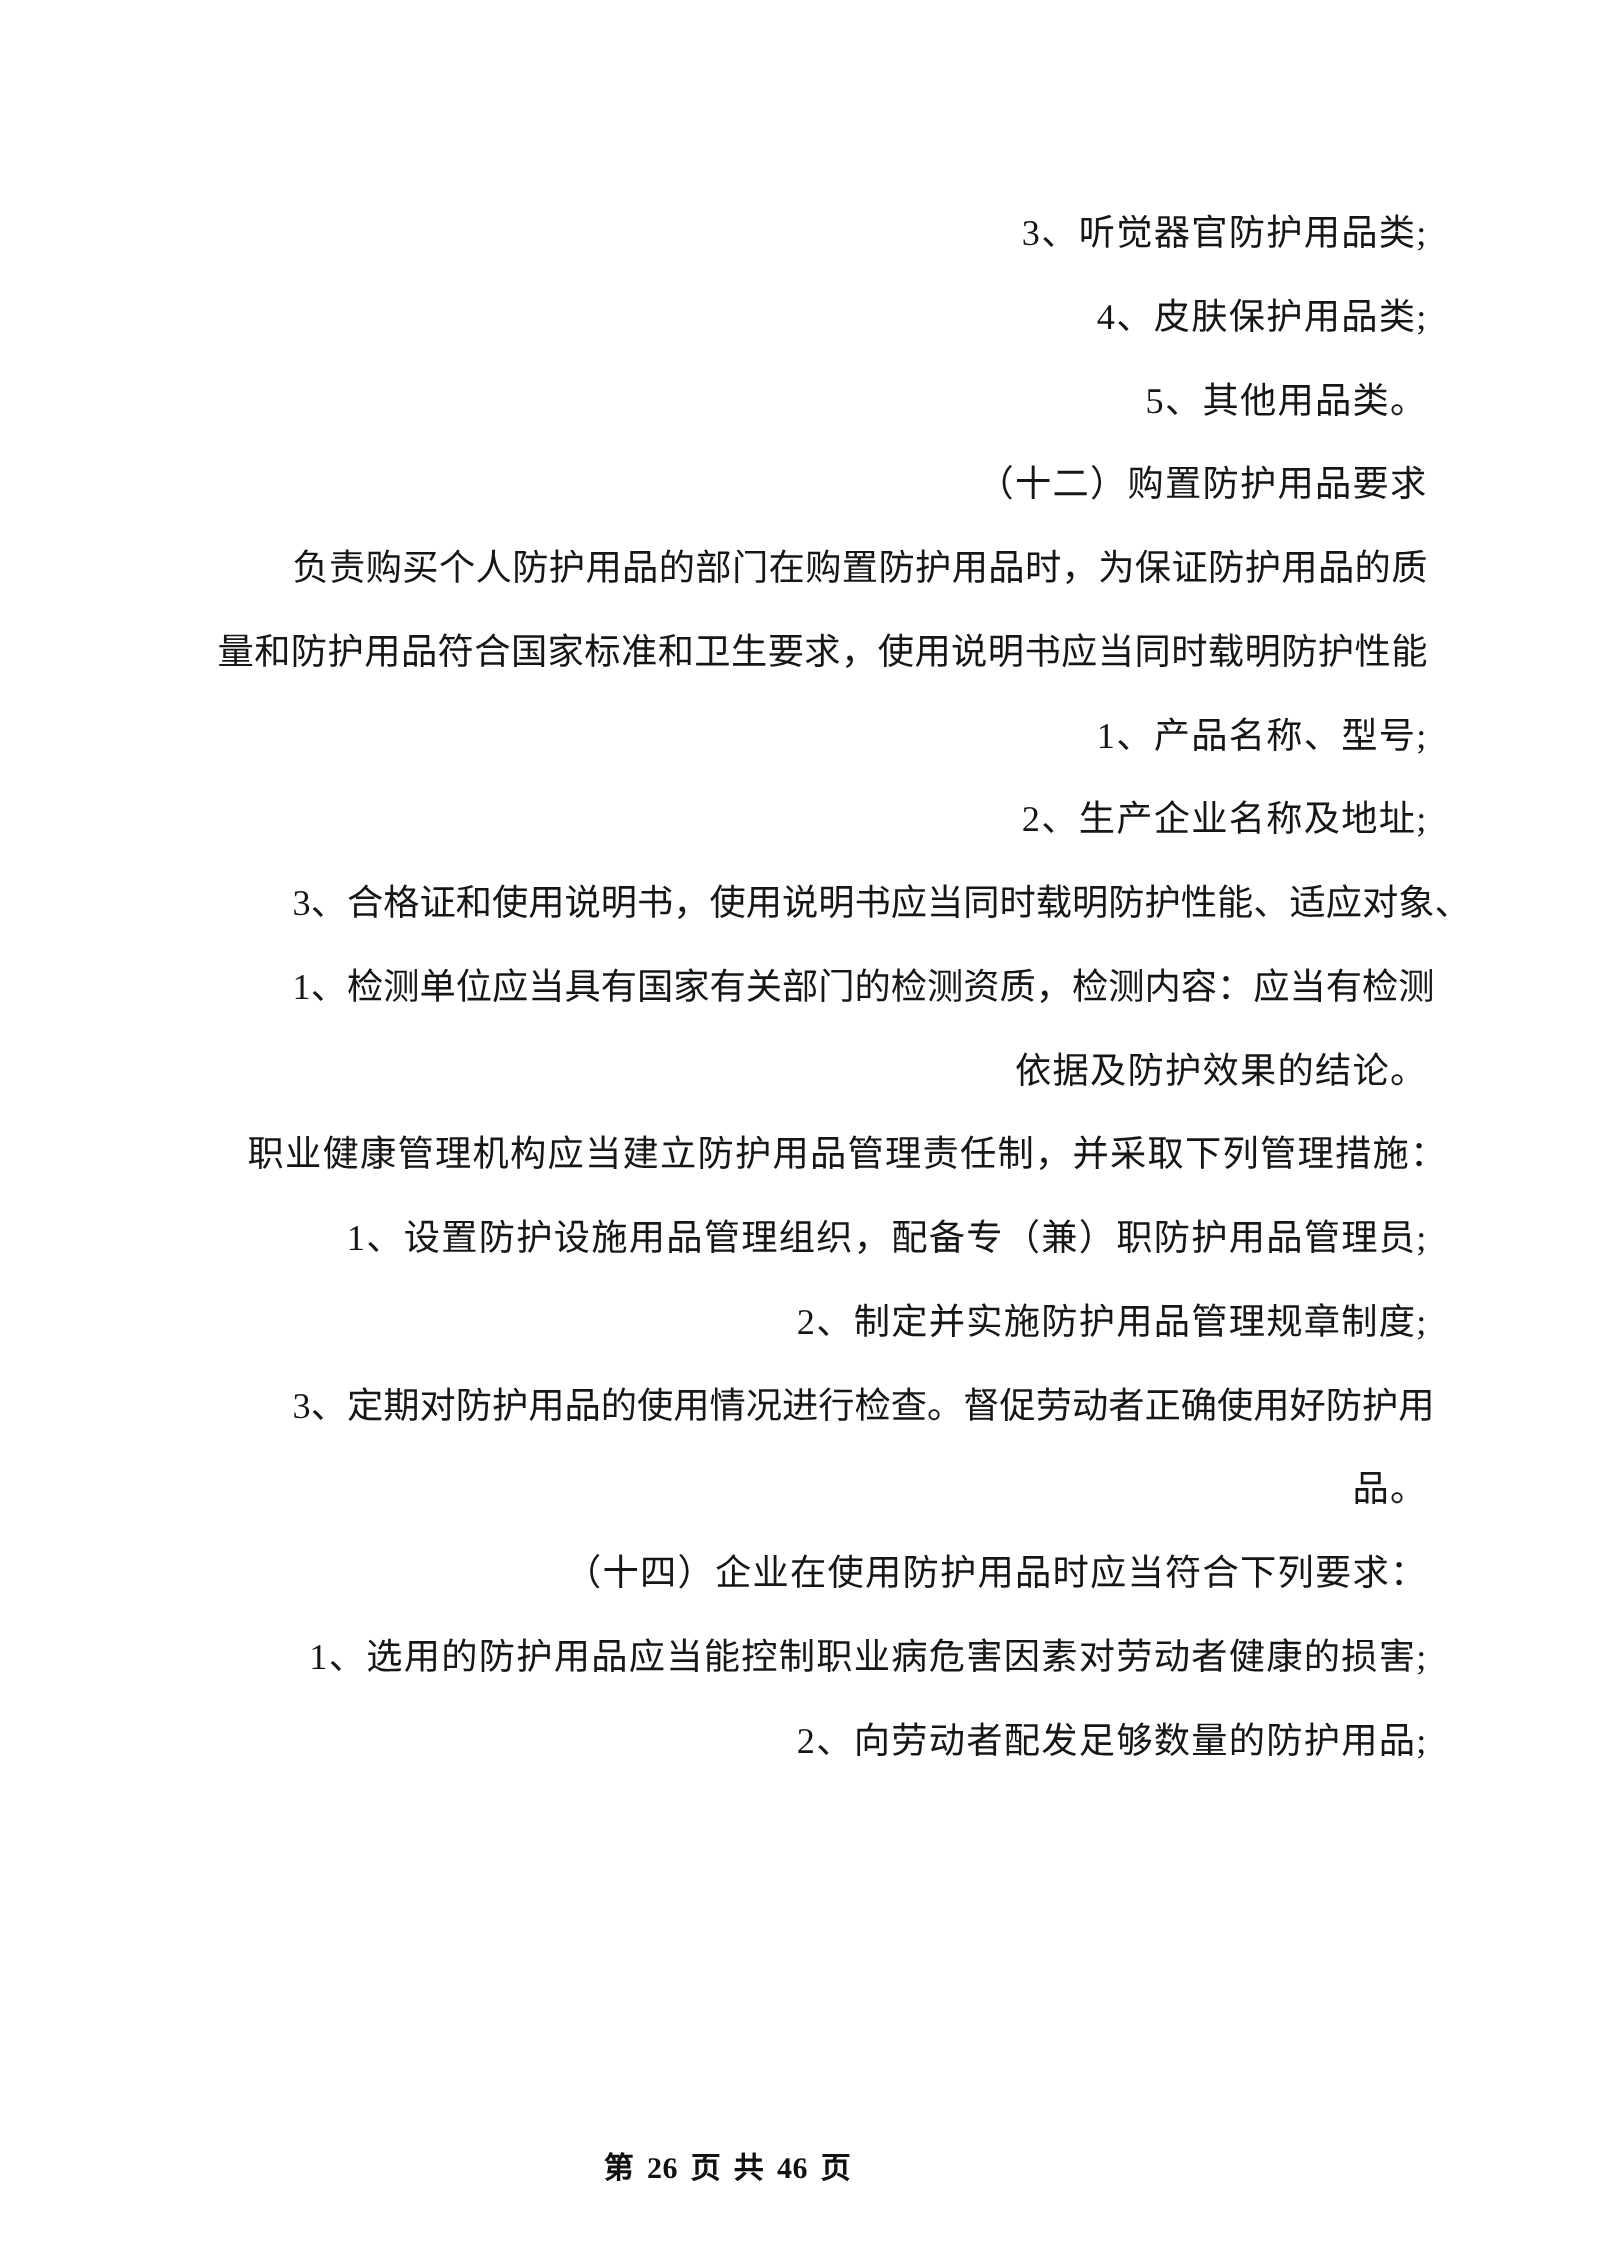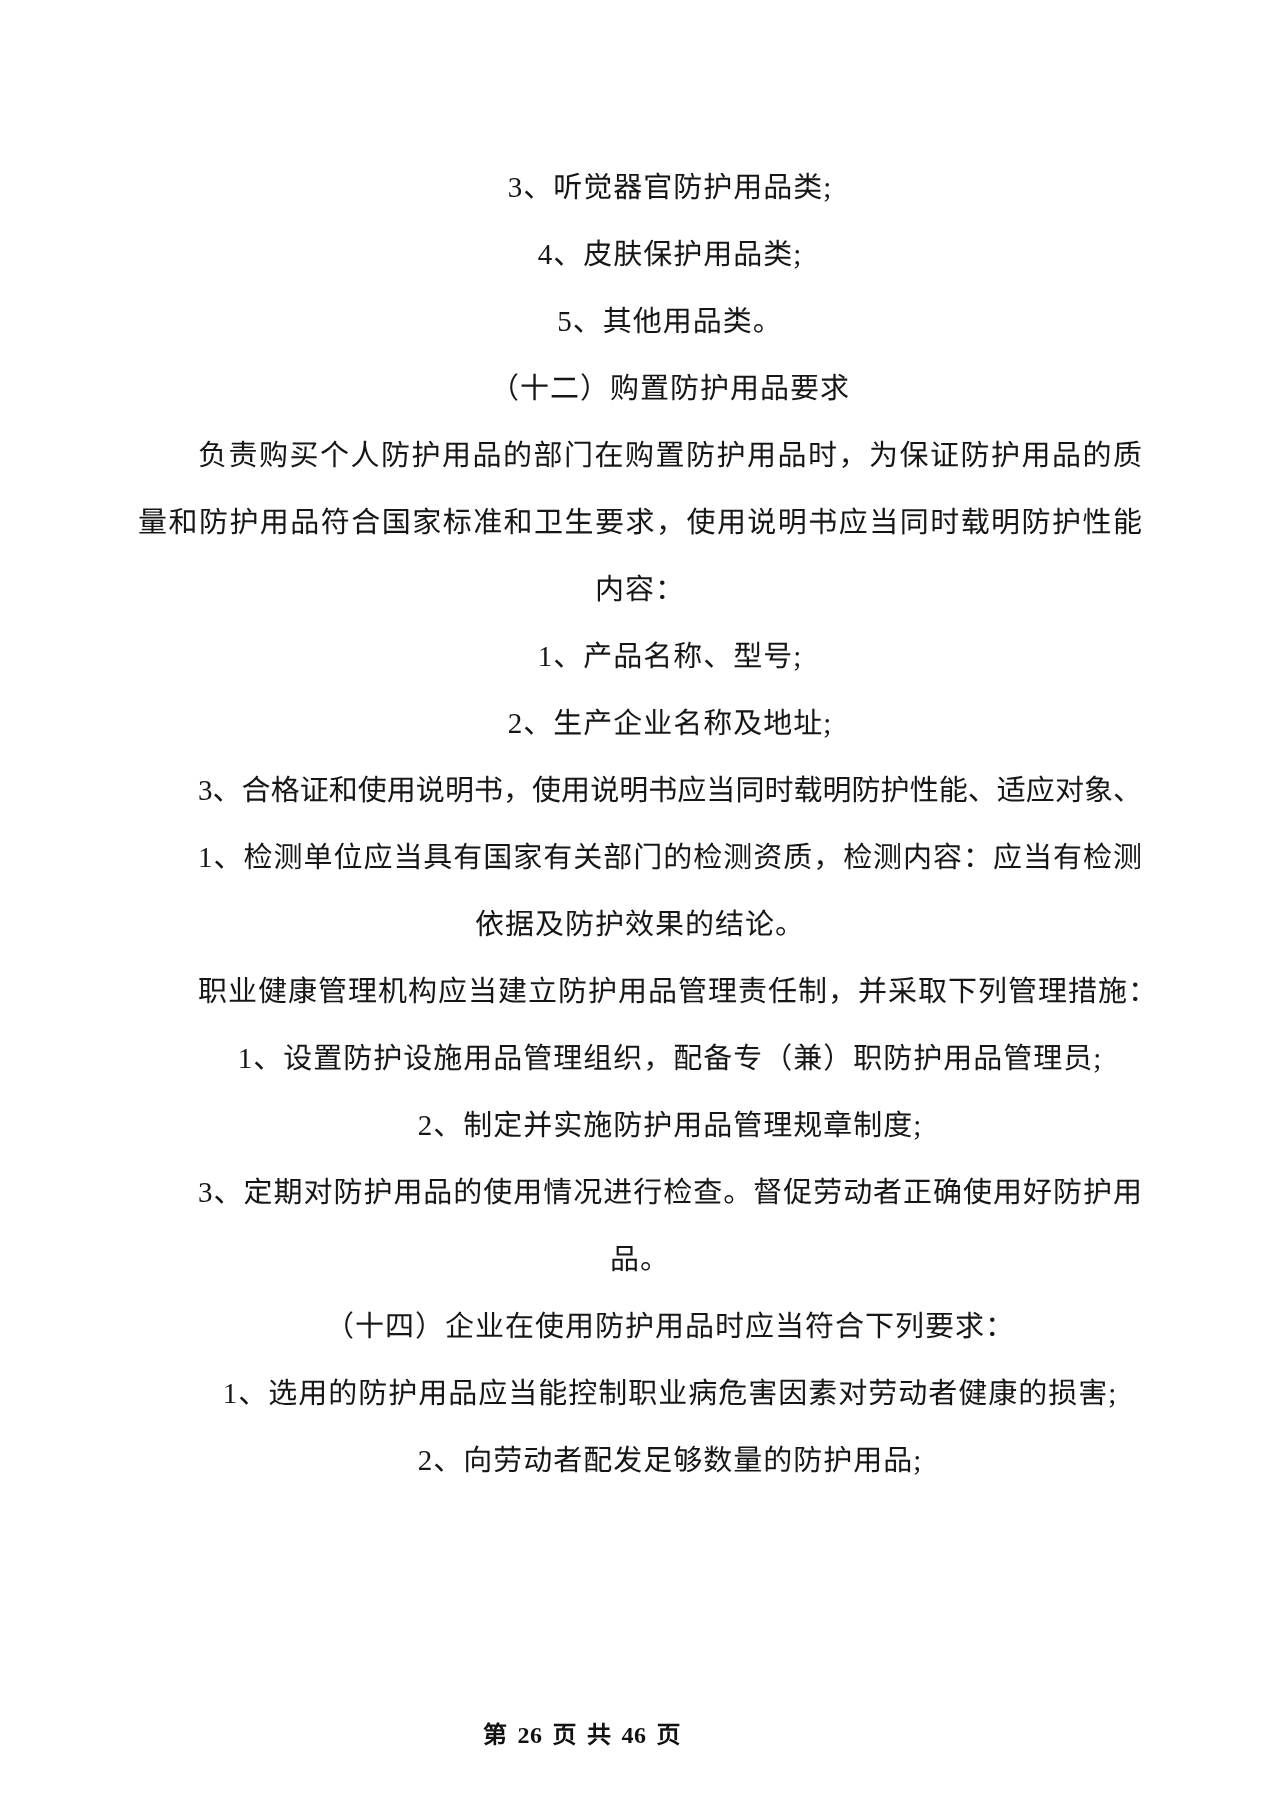--- a/index.html
+++ b/index.html
@@ -21,29 +21,30 @@
     top: 154px;
     width: 1004px;
   }
   .line {
     height: 67px;
     line-height: 67px;
     font-size: 29px;
     letter-spacing: 1px;
     color: #161616;
     white-space: nowrap;
-    text-align: center;
+    text-align: right;
   }
   .line.indent {
     padding-left: 60px;
   }
   .line.j {
     letter-spacing: 0;
     text-align: justify;
     text-align-last: justify;
+    margin-left: 36px;
   }
   .footer {
     position: absolute;
     left: 483px;
     top: 1720px;
     height: 30px;
     line-height: 30px;
     font-size: 24px;
     font-weight: 700;
     color: #111111;
@@ -61,21 +62,20 @@
 <body>
 
 <div class="page">
   <div class="content">
     <div class="line indent">3、听觉器官防护用品类;</div>
     <div class="line indent">4、皮肤保护用品类;</div>
     <div class="line indent">5、其他用品类。</div>
     <div class="line indent">（十二）购置防护用品要求</div>
     <div class="line indent j">负责购买个人防护用品的部门在购置防护用品时，为保证防护用品的质</div>
     <div class="line j">量和防护用品符合国家标准和卫生要求，使用说明书应当同时载明防护性能</div>
-    <div class="line">内容：</div>
     <div class="line indent">1、产品名称、型号;</div>
     <div class="line indent">2、生产企业名称及地址;</div>
     <div class="line indent j">3、合格证和使用说明书，使用说明书应当同时载明防护性能、适应对象、</div>
     <div class="line indent j">1、检测单位应当具有国家有关部门的检测资质，检测内容：应当有检测</div>
     <div class="line">依据及防护效果的结论。</div>
     <div class="line indent">职业健康管理机构应当建立防护用品管理责任制，并采取下列管理措施：</div>
     <div class="line indent">1、设置防护设施用品管理组织，配备专（兼）职防护用品管理员;</div>
     <div class="line indent">2、制定并实施防护用品管理规章制度;</div>
     <div class="line indent j">3、定期对防护用品的使用情况进行检查。督促劳动者正确使用好防护用</div>
     <div class="line">品。</div>

